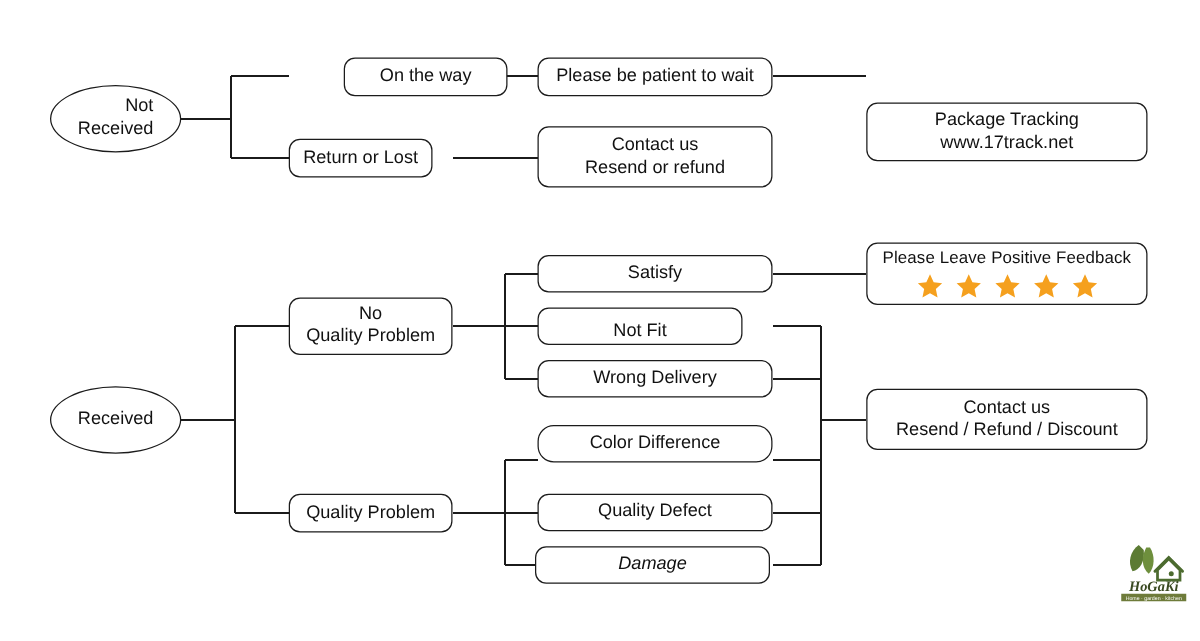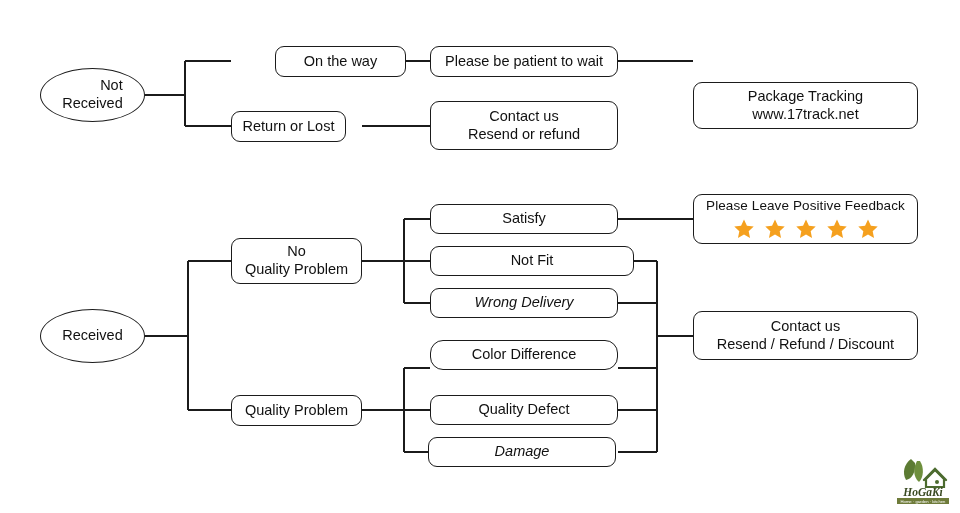--- a/index.html
+++ b/index.html
@@ -73,21 +73,21 @@
   }
   .star {
     width: 22px;
     height: 22px;
     display: block;
   }
   
   #logo {
     position: absolute;
     left: 893px;
-    top: 455px;
+    top: 432px;
     width: 60px;
     height: 50px;
     z-index: 4;
   }
 </style>
 </head>
 <body>
 
 <div id="canvas">
 
@@ -177,25 +177,25 @@
   </div>
 
   <div class="node rbox" style="left:231px; top:395px; width:131px; height:31px;">
     <span class="txt">Quality Problem</span>
   </div>
 
   <div class="node rbox" style="left:430px; top:204px; width:188px; height:30px;">
     <span class="txt">Satisfy</span>
   </div>
 
-  <div class="node rbox" style="left:430px; top:246px; width:204px; height:30px;">
+  <div class="node rbox" style="left:430px; top:246px; width:164px; height:30px;align-items:flex-end;">
     <span class="txt">Not Fit</span>
   </div>
 
-  <div class="node rbox" style="left:430px; top:288px; width:188px; height:30px;font-style:italic;">
+  <div class="node rbox" style="left:430px; top:288px; width:188px; height:30px;">
     <span class="txt">Wrong Delivery</span>
   </div>
 
   <div class="node rbox" style="left:430px; top:340px; width:188px; height:30px;border-radius:13px;">
     <span class="txt">Color Difference</span>
   </div>
 
   <div class="node rbox" style="left:430px; top:395px; width:188px; height:30px;">
     <span class="txt">Quality Defect</span>
   </div>

